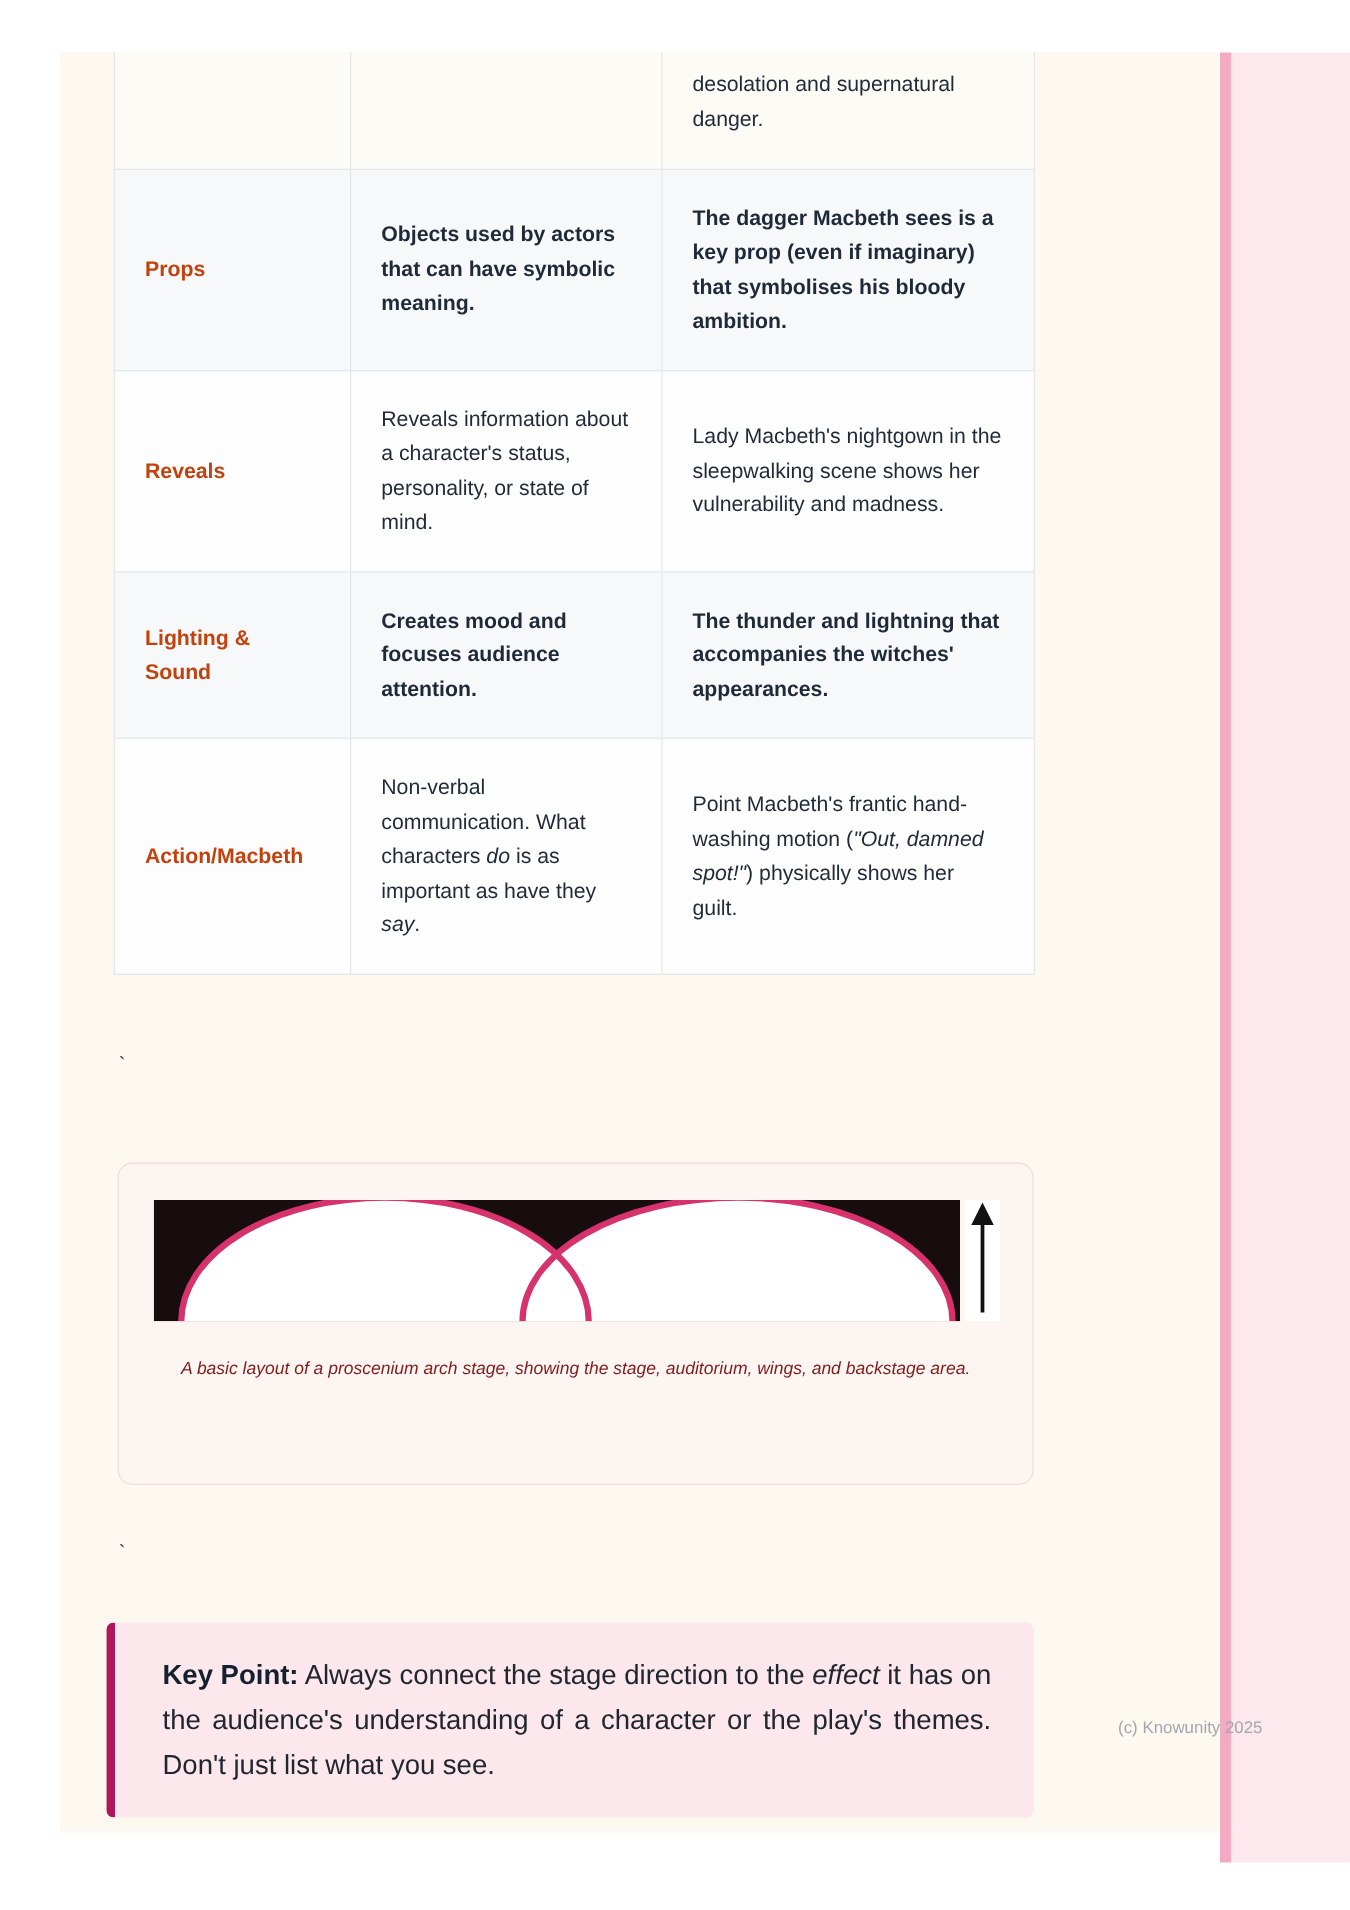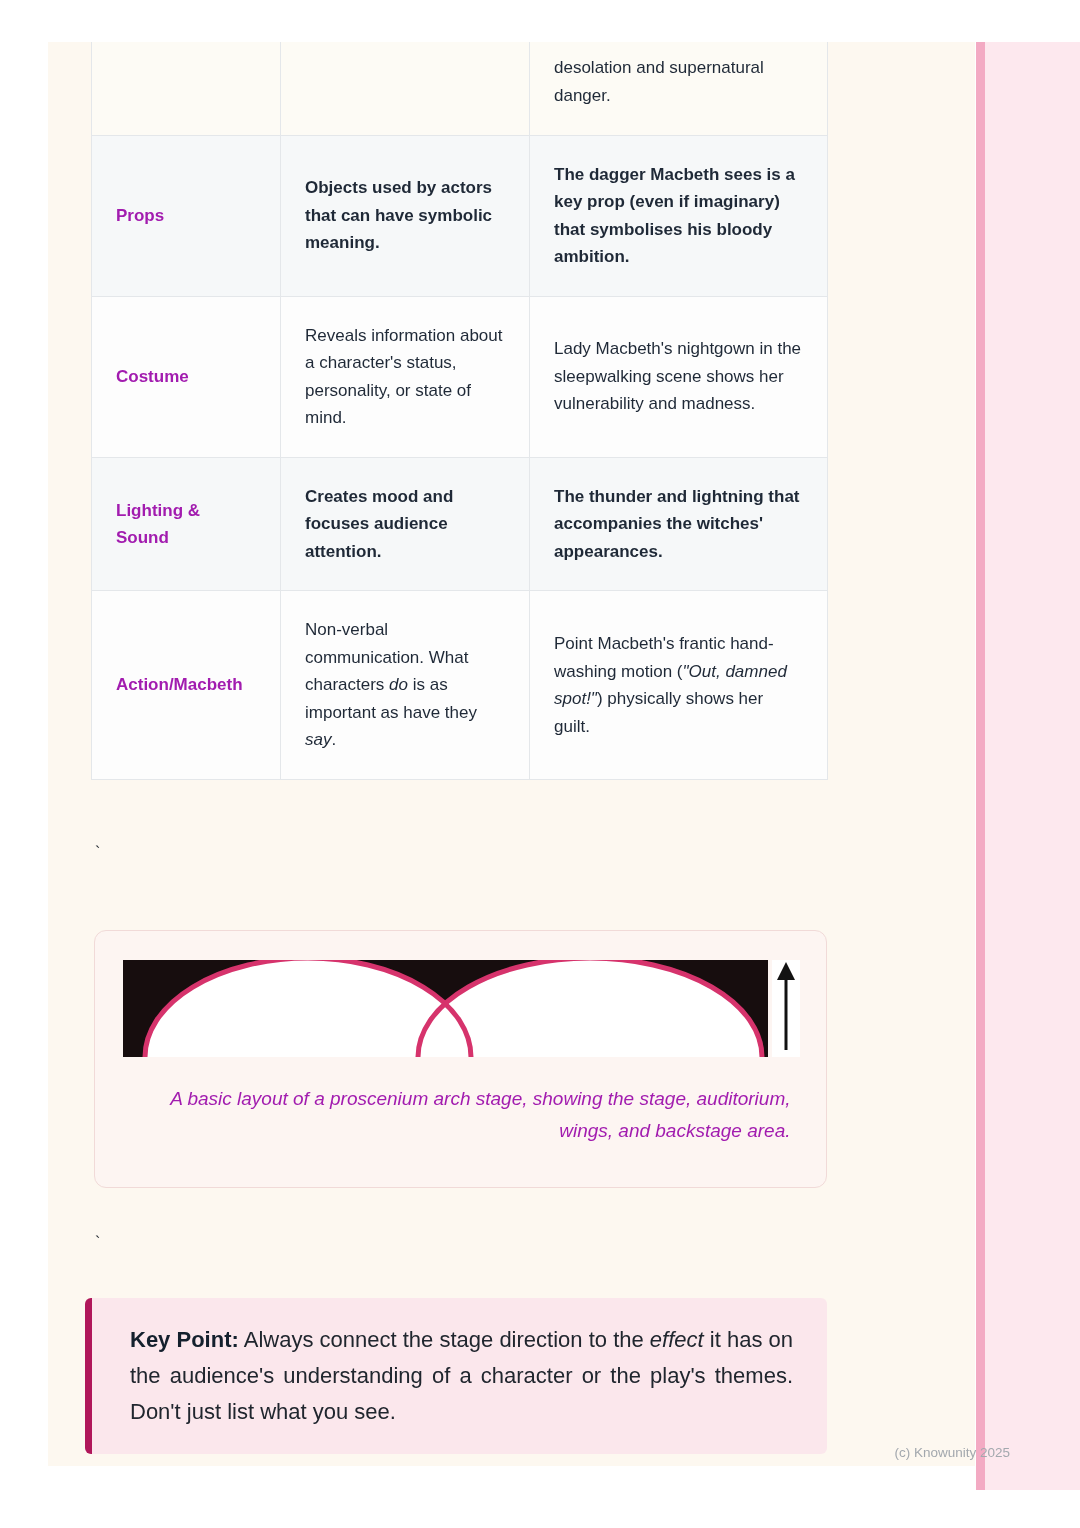--- a/index.html
+++ b/index.html
@@ -12,44 +12,44 @@
 
   .page { position:absolute; left:48px; top:42px; width:927px; height:1424px; background:#fdf8f0;padding-left:48px; }
 
   
   .tbl { position:absolute; left:43px; top:0; width:736px; border-collapse:collapse; table-layout:fixed;
          font-size:17px; color:#1f2937; }
   .tbl td { border:1px solid #e4e7ea; padding:25px 24px; vertical-align:middle; line-height:1.62;
             background:#fdfdfd; word-wrap:break-word; }
   .tbl tr.alt td { background:#f6f8f9;font-weight:bold; }
   .tbl tr.cut td { border-top:none; height:93px; vertical-align:top; padding-top:12px; background:#fdfbf5; }
-  .tbl td.tech { font-weight:bold; color:#a21caf; }
+  .tbl td.tech { font-weight:bold; color:#c2410c; }
   .tbl em { font-style:italic; }
 
   .tick { position:absolute; left:47px; font-size:16px; color:#2a2f36; }
   .tick1 { top:802px; }
   .tick2 { top:1192px; }
 
   
   .figure-card { position:absolute; left:46px; top:888px; width:733px; height:258px;
                  background:#fdf5f2; border:1px solid #f1dad8; border-radius:12px;
                  padding:29px 28px 0 28px; }
   .figure-card svg { display:block; }
-  .caption { margin:26px auto 0; max-width:660px; text-align:right; font-style:italic;
-             font-size:19px; line-height:1.7; color:#a21caf; }
+  .caption { margin:26px auto 0; max-width:660px; text-align:center; font-style:italic;
+             font-size:14px; line-height:1.7; color:#7f1d1d; }
 
   
   .keypoint { position:absolute; left:37px; top:1256px; width:742px;
               background:#fbe7ec; border-left:7px solid #b0175a; border-radius:6px;
               padding:24px 34px 24px 38px; font-size:22px; line-height:1.63;
               color:#20262e; text-align:justify; }
   .keypoint strong { font-weight:bold; color:#14202d; }
   .keypoint em { font-style:italic; }
 
-  .copyright { position:absolute; top:1445px; right:70px; font-size:13.5px; color:#a3a8ae; z-index:5; }
+  .copyright { position:absolute; top:1374px; right:70px; font-size:13.5px; color:#a3a8ae; z-index:5; }
 </style>
 </head>
 <body>
 
 <div class="canvas">
 
   <div class="sidebar-light"></div>
   <div class="sidebar-dark"></div>
 
   <div class="page">
@@ -80,21 +80,21 @@
           <td>
             <span>Objects used by actors that can have symbolic meaning.</span>
           </td>
           <td>
             <span>The dagger Macbeth sees is a key prop (even if imaginary) that symbolises his bloody ambition.</span>
           </td>
         </tr>
 
         <tr>
           <td class="tech">
-            <span>Costume</span>
+            <span>Reveals</span>
           </td>
           <td>
             <span>Reveals information about a character's status, personality, or state of mind.</span>
           </td>
           <td>
             <span>Lady Macbeth's nightgown in the sleepwalking scene shows her vulnerability and madness.</span>
           </td>
         </tr>
 
         <tr class="alt">

